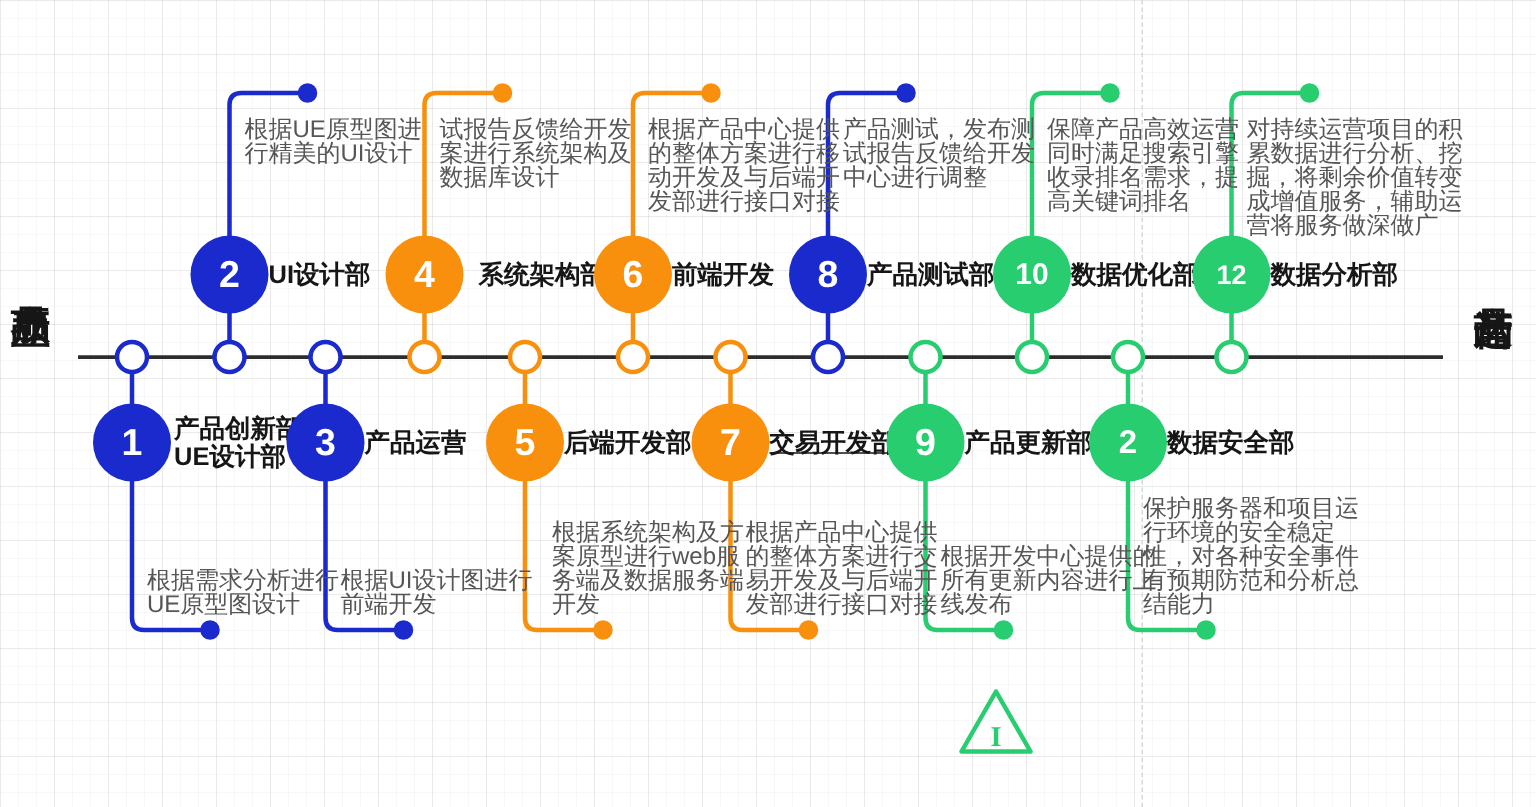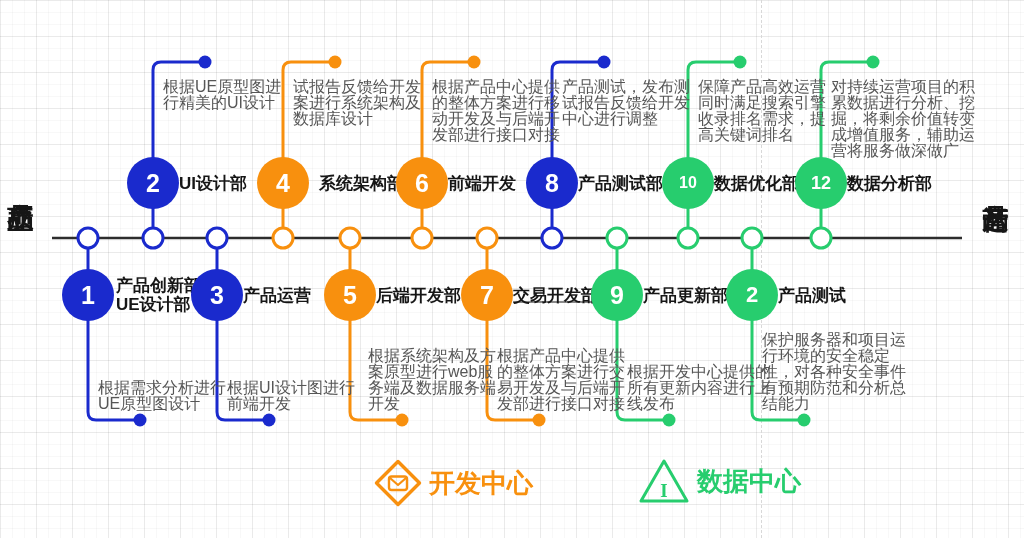--- a/index.html
+++ b/index.html
@@ -147,60 +147,51 @@
 试报告反馈给开发
 中心进行调整</div>
       <div class="big-circle" style="left: 591px; top: 269px; background: rgb(39, 205, 110);">
         <span>9</span>
       </div>
       <div class="dept-label" style="left: 643px; top: 295px;">产品更新部</div>
       <div class="desc" style="left: 627px; bottom: 126px;">根据开发中心提供的
 所有更新内容进行上
 线发布</div>
       <div class="big-circle" style="left: 662px; top: 157px; background: rgb(39, 205, 110);">
-        <span style="font-size: 16px;">10</span>
+        <span style="font-size: 20px;">10</span>
       </div>
       <div class="dept-label" style="left: 714px; top: 183px;">数据优化部</div>
       <div class="desc" style="left: 698px; top: 79px;">保障产品高效运营
 同时满足搜索引擎
 收录排名需求，提
 高关键词排名</div>
       <div class="big-circle" style="left: 726px; top: 269px; background: rgb(39, 205, 110);">
         <span style="font-size: 22px;">2</span>
       </div>
-      <div class="dept-label" style="left: 778px; top: 295px;">产品测试</div>
+      <div class="dept-label" style="left: 778px; top: 295px;">数据安全部</div>
       <div class="desc" style="left: 762px; bottom: 126px;">保护服务器和项目运
 行环境的安全稳定
 性，对各种安全事件
 有预期防范和分析总
 结能力</div>
       <div class="big-circle" style="left: 795px; top: 157px; background: rgb(39, 205, 110);">
         <span style="font-size: 18px;">12</span>
       </div>
       <div class="dept-label" style="left: 847px; top: 183px;">数据分析部</div>
       <div class="desc" style="left: 831px; top: 79px;">对持续运营项目的积
 累数据进行分析、挖
 掘，将剩余价值转变
 成增值服务，辅助运
 营将服务做深做广</div>
     </div>
 
   <div class="side-title left">产品立项</div>
   <div class="side-title right">产品运营</div>
 
 
-  <div class="legend" style="left:373px;top:458px;">
-    <svg width="50" height="50" viewBox="0 0 50 50">
-      <polygon points="25,3.5 46.5,25 25,46.5 3.5,25" fill="none" stroke="#f8900e" stroke-width="3.4" stroke-linejoin="round"></polygon>
-      <rect x="16" y="18.5" width="18" height="13.5" rx="2.5" fill="none" stroke="#f8900e" stroke-width="2.4"></rect>
-      <polyline points="17,20 25,27 33,20" fill="none" stroke="#f8900e" stroke-width="2.2" stroke-linejoin="round"></polyline>
-    </svg>
-    <span class="legend-label" style="color:#f8900e">开发中心</span>
-  </div>
 
   <div class="legend" style="left:637px;top:456px;">
     <svg width="54" height="50" viewBox="0 0 54 50">
       <path d="M27 5 L50 45 L4 45 Z" fill="none" stroke="#27cd6e" stroke-width="3" stroke-linejoin="round"></path>
       <text class="tri-i" x="27" y="41" text-anchor="middle" font-size="19" fill="#27cd6e">I</text>
     </svg>
-    <span class="legend-label" style="color:#27cd6e">数据中心</span>
   </div>
 </div>
 
 </body></html>

